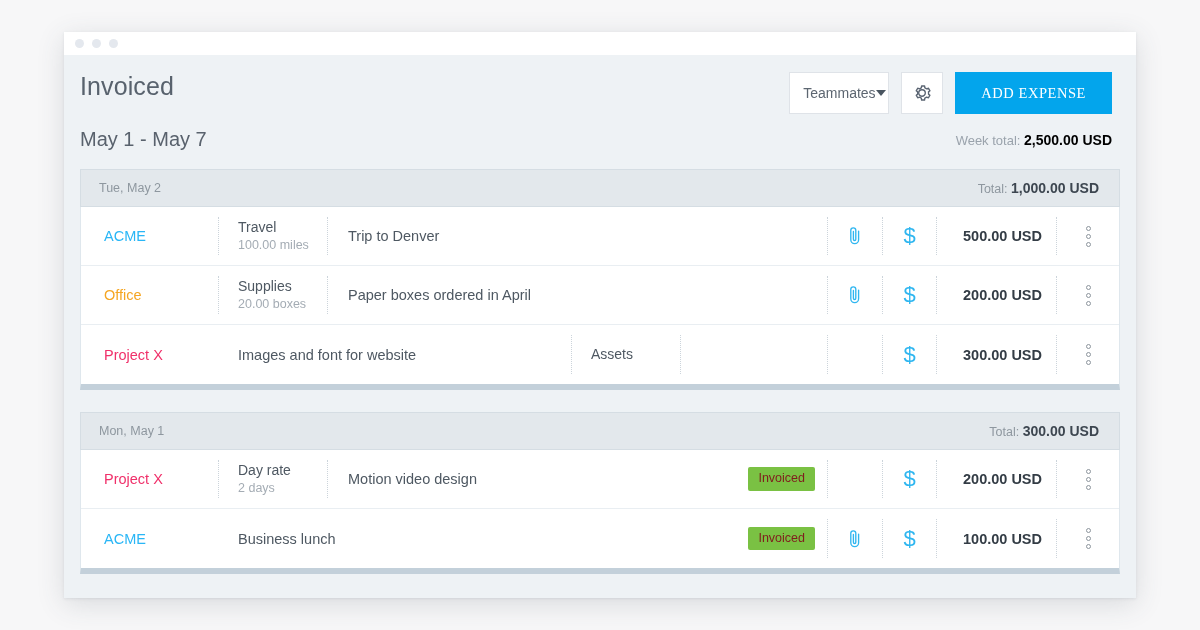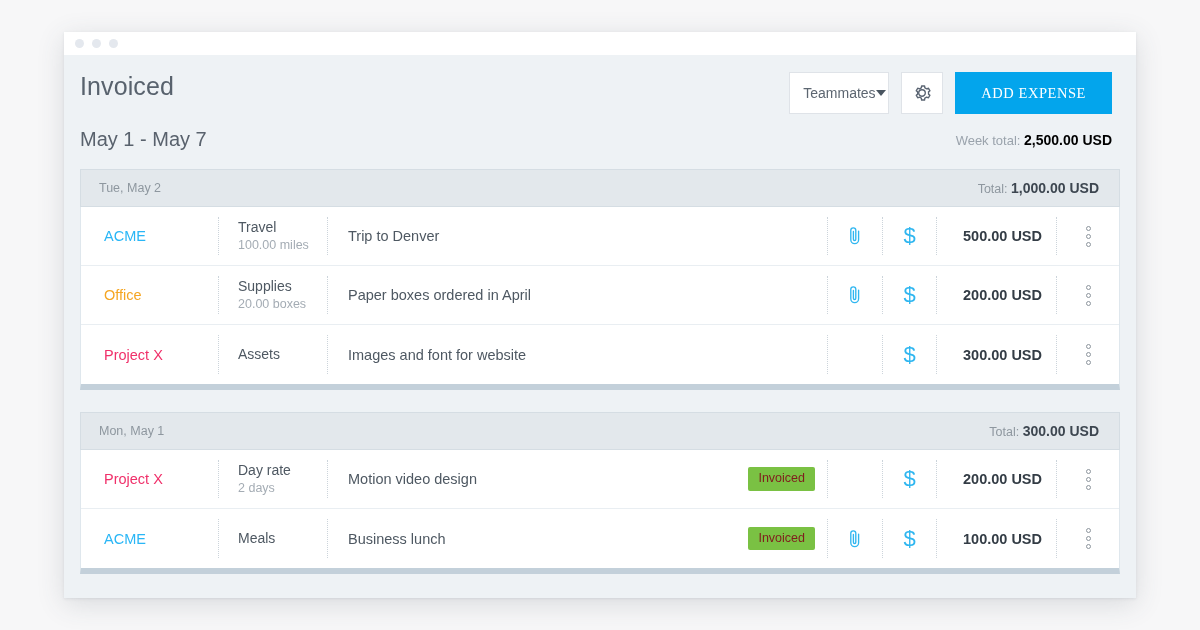--- a/index.html
+++ b/index.html
@@ -286,25 +286,25 @@
                 <i></i>
                 <i></i>
                 <i></i>
               </span>
             </div>
           </div>
           <div class="row">
             <div class="cell c-client">
               <span class="client-name" style="color:#f0306a">Project X</span>
             </div>
+            <div class="cell c-desc">
+              <span class="desc-text">Images and font for website</span>
+            </div>
             <div class="cell c-type">
               <span class="type-title">Assets</span>
-            </div>
-            <div class="cell c-desc">
-              <span class="desc-text">Images and font for website</span>
             </div>
             <div class="cell c-badge"></div>
             <div class="cell c-clip"></div>
             <div class="cell c-dollar">
               <span class="dollar-icon"><span class="dollar-glyph">$</span></span>
             </div>
             <div class="cell c-amount">
               <span class="amount-text">300.00 USD</span>
             </div>
             <div class="cell c-menu">
@@ -349,23 +349,20 @@
                 <i></i>
                 <i></i>
                 <i></i>
               </span>
             </div>
           </div>
           <div class="row">
             <div class="cell c-client">
               <span class="client-name" style="color:#29b6f6">ACME</span>
             </div>
-            <div class="cell c-type">
-              <span class="type-title">Meals</span>
-            </div>
             <div class="cell c-desc">
               <span class="desc-text">Business lunch</span>
             </div>
             <div class="cell c-badge">
               <span class="badge">Invoiced</span>
             </div>
             <div class="cell c-clip">
               <span class="clip-icon"><svg width="16" height="20" viewBox="0 0 16 20">
                   <path d="M11.6 5.1v8.6a3.9 3.9 0 0 1-7.8 0V4.3a2.5 2.5 0 0 1 5 0v9a1.2 1.2 0 0 1-2.4 0V5.4" fill="none" stroke="#2fb6f0" stroke-width="1.35" stroke-linecap="round"></path>
                 </svg></span>

